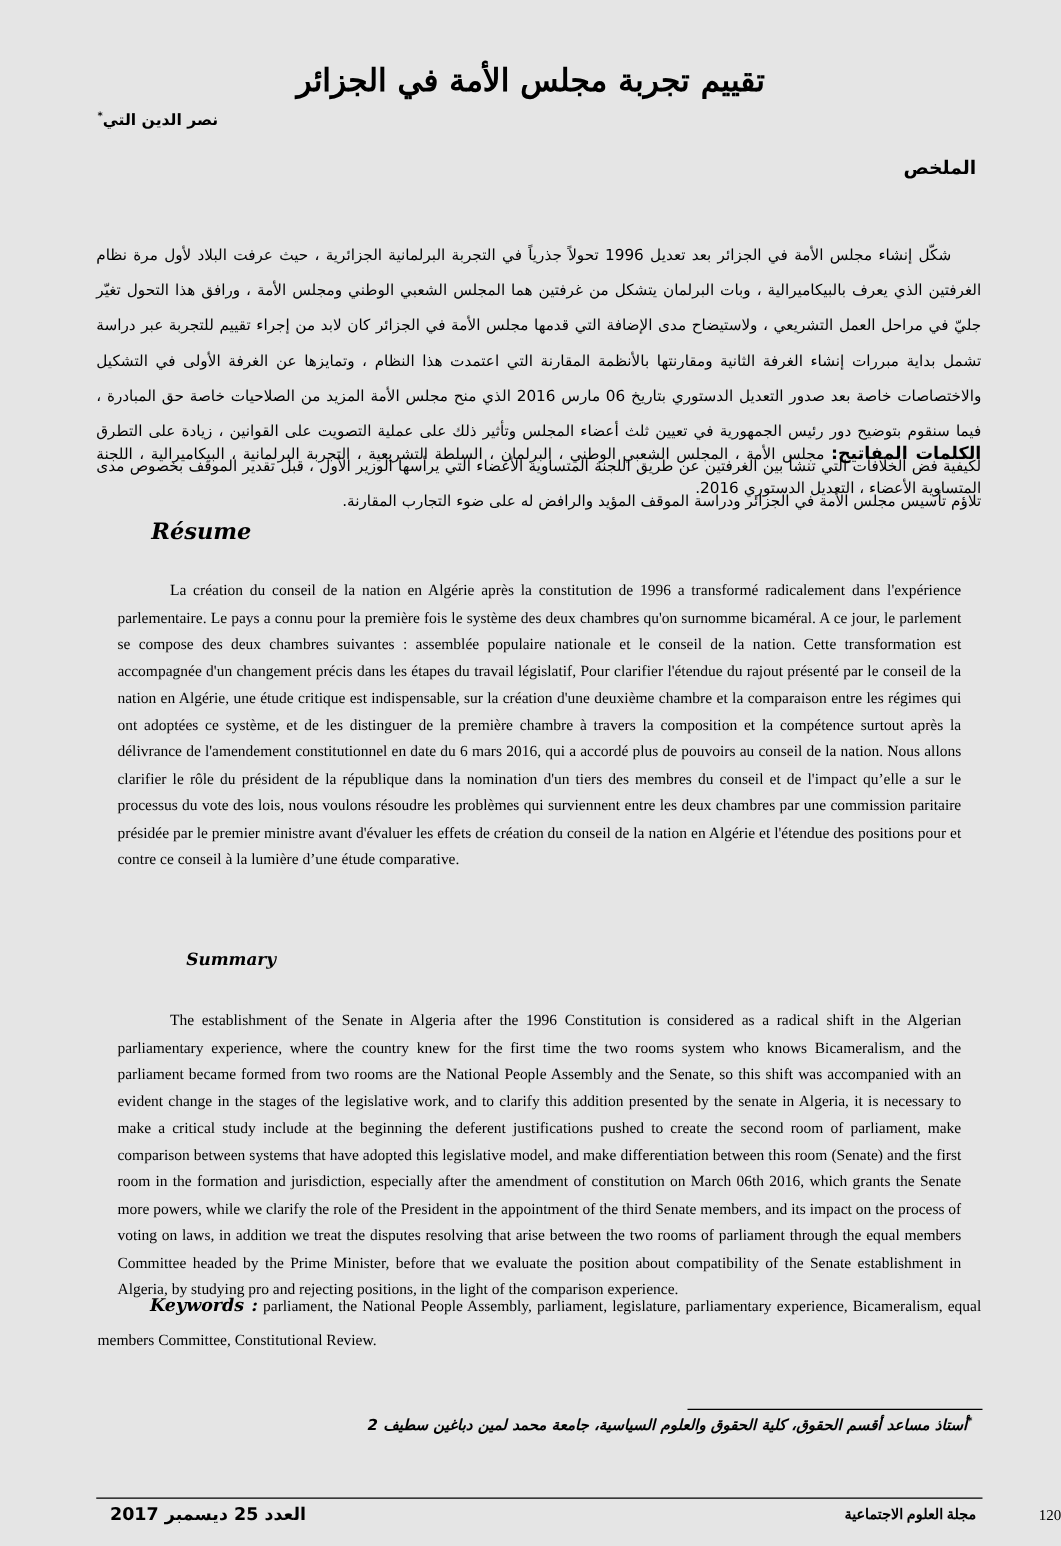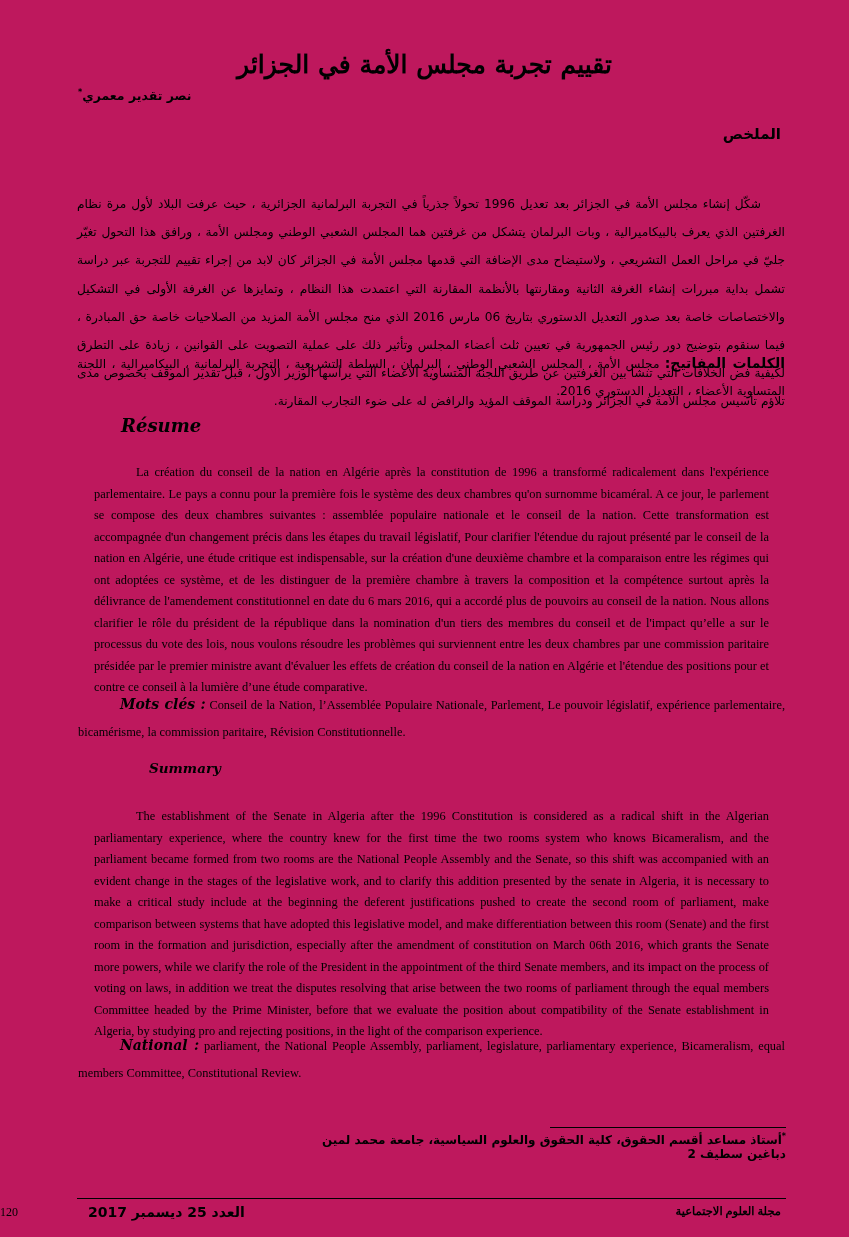--- a/index.html
+++ b/index.html
@@ -1,17 +1,17 @@
 <!DOCTYPE html>
 <html><head>
 <meta charset="utf-8">
 <style>
   html, body { margin: 0; padding: 0; background: #ffffff; }
   body { width: 849px; height: 1237px; position: relative; overflow: hidden; color: #000; }
-  .page { position: absolute; left: 0; top: 0; width: 849px; height: 1237px; background: #be185d; }
+  .page { position: absolute; left: 0; top: 0; width: 849px; height: 1237px; background: #e5e5e5; }
 
   .title {
     position: absolute; left: 0; width: 849px; top: 50px; text-align: center;
     font-family: "DejaVu Serif", serif; font-size: 25px; font-weight: bold;
     direction: rtl; letter-spacing: 0px;
   }
   .author {
     position: absolute; left: 78px; top: 88px; width: 200px; text-align: left;
     font-family: "DejaVu Sans", sans-serif; font-size: 12.5px; font-weight: bold; direction: rtl;
     unicode-bidi: plaintext;
@@ -64,81 +64,79 @@
     font-family: "DejaVu Serif", serif; font-style: italic; font-weight: bold; font-size: 13.5px; margin-left: 28px;
   }
   .en-para { top: 790px; }
   .en-kw { top: 1032px; }
 
   .footnote-rule {
     position: absolute; left: 550px; top: 1127px; width: 236px; height: 1px; background: #000;
   }
   .footnote {
     position: absolute; right: 63px; top: 1132px; width: 500px;
-    font-family: "DejaVu Sans", sans-serif; font-size: 12px; direction: rtl; text-align: right;
+    font-family: "DejaVu Sans", sans-serif; font-size: 12px; direction: rtl; text-align: center;
     font-weight: bold;
+    font-style: italic;
   }
   .footnote sup { font-size: 8px; }
 
   .footer-rule {
     position: absolute; left: 77px; top: 1198px; width: 709px; height: 1px; background: #000;
   }
   .footer-left {
     position: absolute; left: 88px; top: 1204px;
     font-family: "DejaVu Sans", sans-serif; font-size: 14px; font-weight: bold; direction: rtl;
     unicode-bidi: plaintext;
   }
   .footer-center {
-    position: absolute; left: 0; width: 849px; top: 1205px; text-align: left;
+    position: absolute; left: 0; width: 849px; top: 1205px; text-align: right;
     font-family: "Liberation Serif", serif; font-size: 12px;
   }
   .footer-right {
     position: absolute; right: 68px; top: 1204px;
     font-family: Liberation Serif, serif; font-size: 11.5px; font-weight: bold; direction: rtl;
   }
 </style>
 </head>
 <body>
 
 <div class="page">
 
   <div class="title">تقييم تجربة مجلس الأمة في الجزائر</div>
 
   <div class="author">
-    <span>نصر تقدير معمري</span><sup>*</sup>
+    <span>نصر الدين التي</span><sup>*</sup>
   </div>
 
   <div class="ar-heading">الملخص</div>
 
   <div class="ar-para">
     <p>شكّل إنشاء مجلس الأمة في الجزائر بعد تعديل 1996 تحولاً جذرياً في التجربة البرلمانية الجزائرية ، حيث عرفت البلاد لأول مرة نظام الغرفتين الذي يعرف بالبيكاميرالية ، وبات البرلمان يتشكل من غرفتين هما المجلس الشعبي الوطني ومجلس الأمة ، ورافق هذا التحول تغيّر جليّ في مراحل العمل التشريعي ، ولاستيضاح مدى الإضافة التي قدمها مجلس الأمة في الجزائر كان لابد من إجراء تقييم للتجربة عبر دراسة تشمل بداية مبررات إنشاء الغرفة الثانية ومقارنتها بالأنظمة المقارنة التي اعتمدت هذا النظام ، وتمايزها عن الغرفة الأولى في التشكيل والاختصاصات خاصة بعد صدور التعديل الدستوري بتاريخ 06 مارس 2016 الذي منح مجلس الأمة المزيد من الصلاحيات خاصة حق المبادرة ، فيما سنقوم بتوضيح دور رئيس الجمهورية في تعيين ثلث أعضاء المجلس وتأثير ذلك على عملية التصويت على القوانين ، زيادة على التطرق لكيفية فض الخلافات التي تنشأ بين الغرفتين عن طريق اللجنة المتساوية الأعضاء التي يرأسها الوزير الأول ، قبل تقدير الموقف بخصوص مدى تلاؤم تأسيس مجلس الأمة في الجزائر ودراسة الموقف المؤيد والرافض له على ضوء التجارب المقارنة.</p>
   </div>
 
   <div class="ar-keywords">
     <span class="kw-label">الكلمات المفاتيح:</span><span> مجلس الأمة ، المجلس الشعبي الوطني ، البرلمان ، السلطة التشريعية ، التجربة البرلمانية ، البيكاميرالية ، اللجنة المتساوية الأعضاء ، التعديل الدستوري 2016.</span>
   </div>
 
   <div class="fr-heading">Résume</div>
 
   <div class="latin-para fr-para">
     <p>La création du conseil de la nation en Algérie après la constitution de 1996 a transformé radicalement dans l'expérience parlementaire. Le pays a connu pour la première fois le système des deux chambres qu'on surnomme bicaméral. A ce jour, le parlement se compose des deux chambres suivantes : assemblée populaire nationale et le conseil de la nation. Cette transformation est accompagnée d'un changement précis dans les étapes du travail législatif, Pour clarifier l'étendue du rajout présenté par le conseil de la nation en Algérie, une étude critique est indispensable, sur la création d'une deuxième chambre et la comparaison entre les régimes qui ont adoptées ce système, et de les distinguer de la première chambre à travers la composition et la compétence surtout après la délivrance de l'amendement constitutionnel en date du 6 mars 2016, qui a accordé plus de pouvoirs au conseil de la nation. Nous allons clarifier le rôle du président de la république dans la nomination d'un tiers des membres du conseil et de l'impact qu’elle a sur le processus du vote des lois, nous voulons résoudre les problèmes qui surviennent entre les deux chambres par une commission paritaire présidée par le premier ministre avant d'évaluer les effets de création du conseil de la nation en Algérie et l'étendue des positions pour  et contre ce conseil à la lumière d’une étude comparative.</p>
   </div>
 
-  <div class="kw-block fr-kw">
-    <span class="kw-label">Mots clés :</span><span> Conseil de la Nation, l’Assemblée Populaire Nationale, Parlement, Le pouvoir législatif, expérience parlementaire, bicamérisme, la commission paritaire, Révision Constitutionnelle.</span>
-  </div>
 
   <div class="en-heading">Summary</div>
 
   <div class="latin-para en-para">
     <p>The establishment of the Senate in Algeria after the 1996 Constitution is considered as a radical shift in the Algerian parliamentary experience, where the country knew for the first time the two rooms system who knows Bicameralism, and the parliament became formed from two rooms are the National People Assembly and the Senate, so this shift was accompanied with an evident change in the stages of the legislative work, and to clarify this addition presented by the senate in Algeria, it is necessary to make a critical study include at the beginning the deferent justifications pushed to create the second room of parliament, make comparison between systems that have adopted this legislative model, and make differentiation between this room (Senate) and the first room in the formation and jurisdiction, especially after the amendment of constitution on March 06th 2016, which grants the Senate more powers, while we clarify the role of the President in the appointment of the third Senate members, and its impact on the process of voting on laws, in addition we treat the disputes resolving that arise between the two rooms of parliament through the equal members Committee headed by the Prime Minister, before that we evaluate the position about  compatibility of the Senate establishment in Algeria, by studying pro and rejecting positions, in the light of the comparison experience.</p>
   </div>
 
   <div class="kw-block en-kw">
-    <span class="kw-label">National :</span><span> parliament, the National People Assembly, parliament, legislature, parliamentary experience, Bicameralism, equal members Committee, Constitutional Review.</span>
+    <span class="kw-label">Keywords :</span><span> parliament, the National People Assembly, parliament, legislature, parliamentary experience, Bicameralism, equal members Committee, Constitutional Review.</span>
   </div>
 
   <div class="footnote-rule"></div>
   <div class="footnote">
     <sup>*</sup><span>أستاذ مساعد أقسم الحقوق، كلية الحقوق والعلوم السياسية، جامعة محمد لمين دباغين سطيف 2</span>
   </div>
 
   <div class="footer-rule"></div>
   <div class="footer-left">العدد 25 ديسمبر 2017</div>
   <div class="footer-center">120</div>

